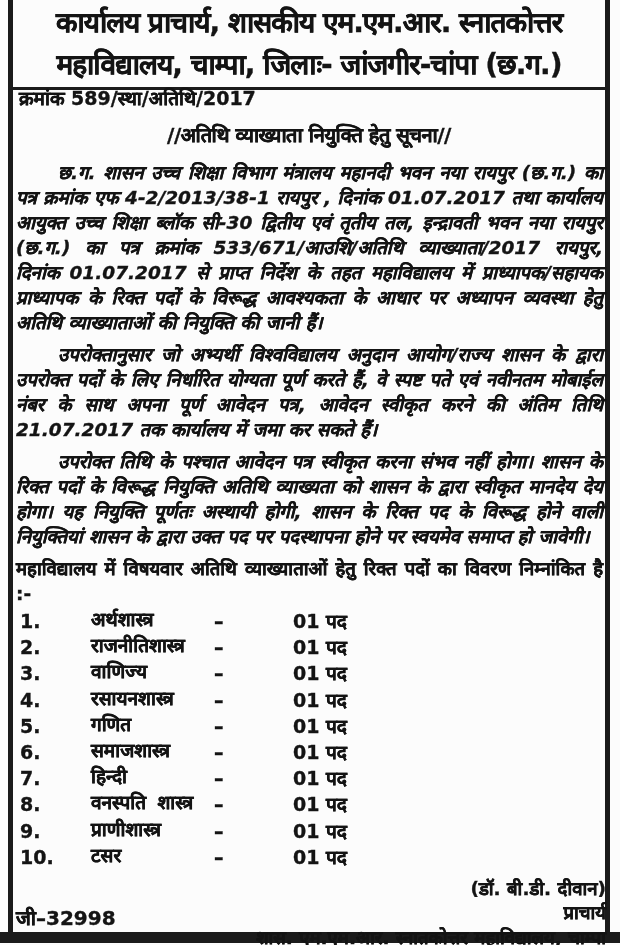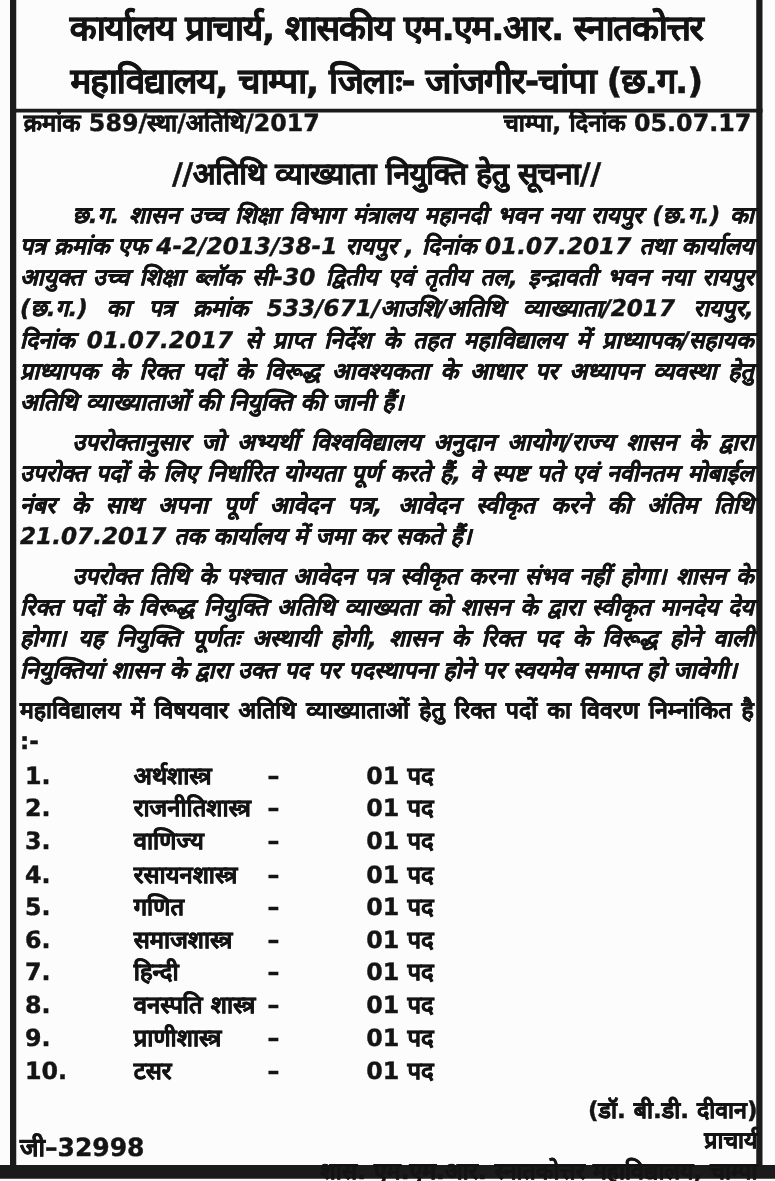--- a/index.html
+++ b/index.html
@@ -26,34 +26,34 @@
     letter-spacing:-1px;
   }
   .ref-row{
     position:absolute;left:19px;top:85px;width:582px;
     display:flex;justify-content:space-between;
     font-size:19px;
     align-items:center;
   }
   .notice-title{
     position:absolute;left:13px;top:121px;width:592px;
-    text-align:center;font-size:24px;letter-spacing:-0.5px;
+    text-align:center;font-size:20px;letter-spacing:-0.5px;
   }
   .content{
     position:absolute;left:16px;top:160px;width:587px;
     font-size:18.5px;line-height:25px;text-align:justify;
   }
   .content p{margin:0 0 7px 0;}
   .content p.indent{text-indent:42px;font-style:italic;}
   .content p.no-indent{text-indent:0;margin-bottom:3px;}
 
   .vacancy-list{margin-top:2px;}
   .vacancy-row{position:relative;height:26.2px;font-size:19px;}
   .vacancy-row .sno{position:absolute;left:4px;}
-  .vacancy-row .subject{position:absolute;left:91px;white-space:nowrap;}
+  .vacancy-row .subject{position:absolute;left:75px;white-space:nowrap;font-family:Liberation Mono, monospace;}
   .vacancy-row .dash{position:absolute;left:198px;}
   .vacancy-row .count{position:absolute;left:277px;white-space:nowrap;}
 
   .signature{
     margin:6px 0 0 222px;width:368px;
     text-align:center;font-size:18.5px;line-height:24.5px;
   }
   .signature div{white-space:nowrap;text-align:right;}
   .footer-code{
     position:absolute;left:16px;top:904px;font-size:20px;
@@ -69,21 +69,20 @@
   <div class="bar b-bottom"></div>
   <div class="bar divider"></div>
 
   <div class="header">
     <div>कार्यालय प्राचार्य, शासकीय एम.एम.आर. स्नातकोत्तर</div>
     <div>महाविद्यालय, चाम्पा, जिलाः- जांजगीर-चांपा (छ.ग.)</div>
   </div>
 
   <div class="ref-row">
     <span>क्रमांक 589/स्था/अतिथि/2017</span>
-    <span>चाम्पा, दिनांक 05.07.17</span>
   </div>
 
   <div class="notice-title">//अतिथि व्याख्याता नियुक्ति हेतु सूचना//</div>
 
   <div class="content">
     <p class="indent">छ.ग. शासन उच्च शिक्षा विभाग मंत्रालय महानदी भवन नया रायपुर (छ.ग.) का पत्र क्रमांक एफ 4-2/2013/38-1 रायपुर , दिनांक 01.07.2017 तथा कार्यालय आयुक्त उच्च शिक्षा ब्लॉक सी-30 द्वितीय एवं तृतीय तल, इन्द्रावती भवन नया रायपुर (छ.ग.) का पत्र क्रमांक 533/671/आउशि/अतिथि व्याख्याता/2017 रायपुर, दिनांक 01.07.2017 से प्राप्त निर्देश के तहत महाविद्यालय में प्राध्यापक/सहायक प्राध्यापक के रिक्त पदों के विरूद्ध आवश्यकता के आधार पर अध्यापन व्यवस्था हेतु अतिथि व्याख्याताओं की नियुक्ति की जानी हैं।</p>
     <p class="indent">उपरोक्तानुसार जो अभ्यर्थी विश्वविद्यालय अनुदान आयोग/राज्य शासन के द्वारा उपरोक्त पदों के लिए निर्धारित योग्यता पूर्ण करते हैं, वे स्पष्ट पते एवं नवीनतम मोबाईल नंबर के साथ अपना पूर्ण आवेदन पत्र, आवेदन स्वीकृत करने की अंतिम तिथि 21.07.2017 तक कार्यालय में जमा कर सकते हैं।</p>
     <p class="indent">उपरोक्त तिथि के पश्चात आवेदन पत्र स्वीकृत करना संभव नहीं होगा। शासन के रिक्त पदों के विरूद्ध नियुक्ति अतिथि व्याख्यता को शासन के द्वारा स्वीकृत मानदेय देय होगा। यह नियुक्ति पूर्णतः अस्थायी होगी, शासन के रिक्त पद के विरूद्ध होने वाली नियुक्तियां शासन के द्वारा उक्त पद पर पदस्थापना होने पर स्वयमेव समाप्त हो जावेगी।</p>
     <p class="no-indent">महाविद्यालय में विषयवार अतिथि व्याख्याताओं हेतु रिक्त पदों का विवरण निम्नांकित है :-</p>
 

